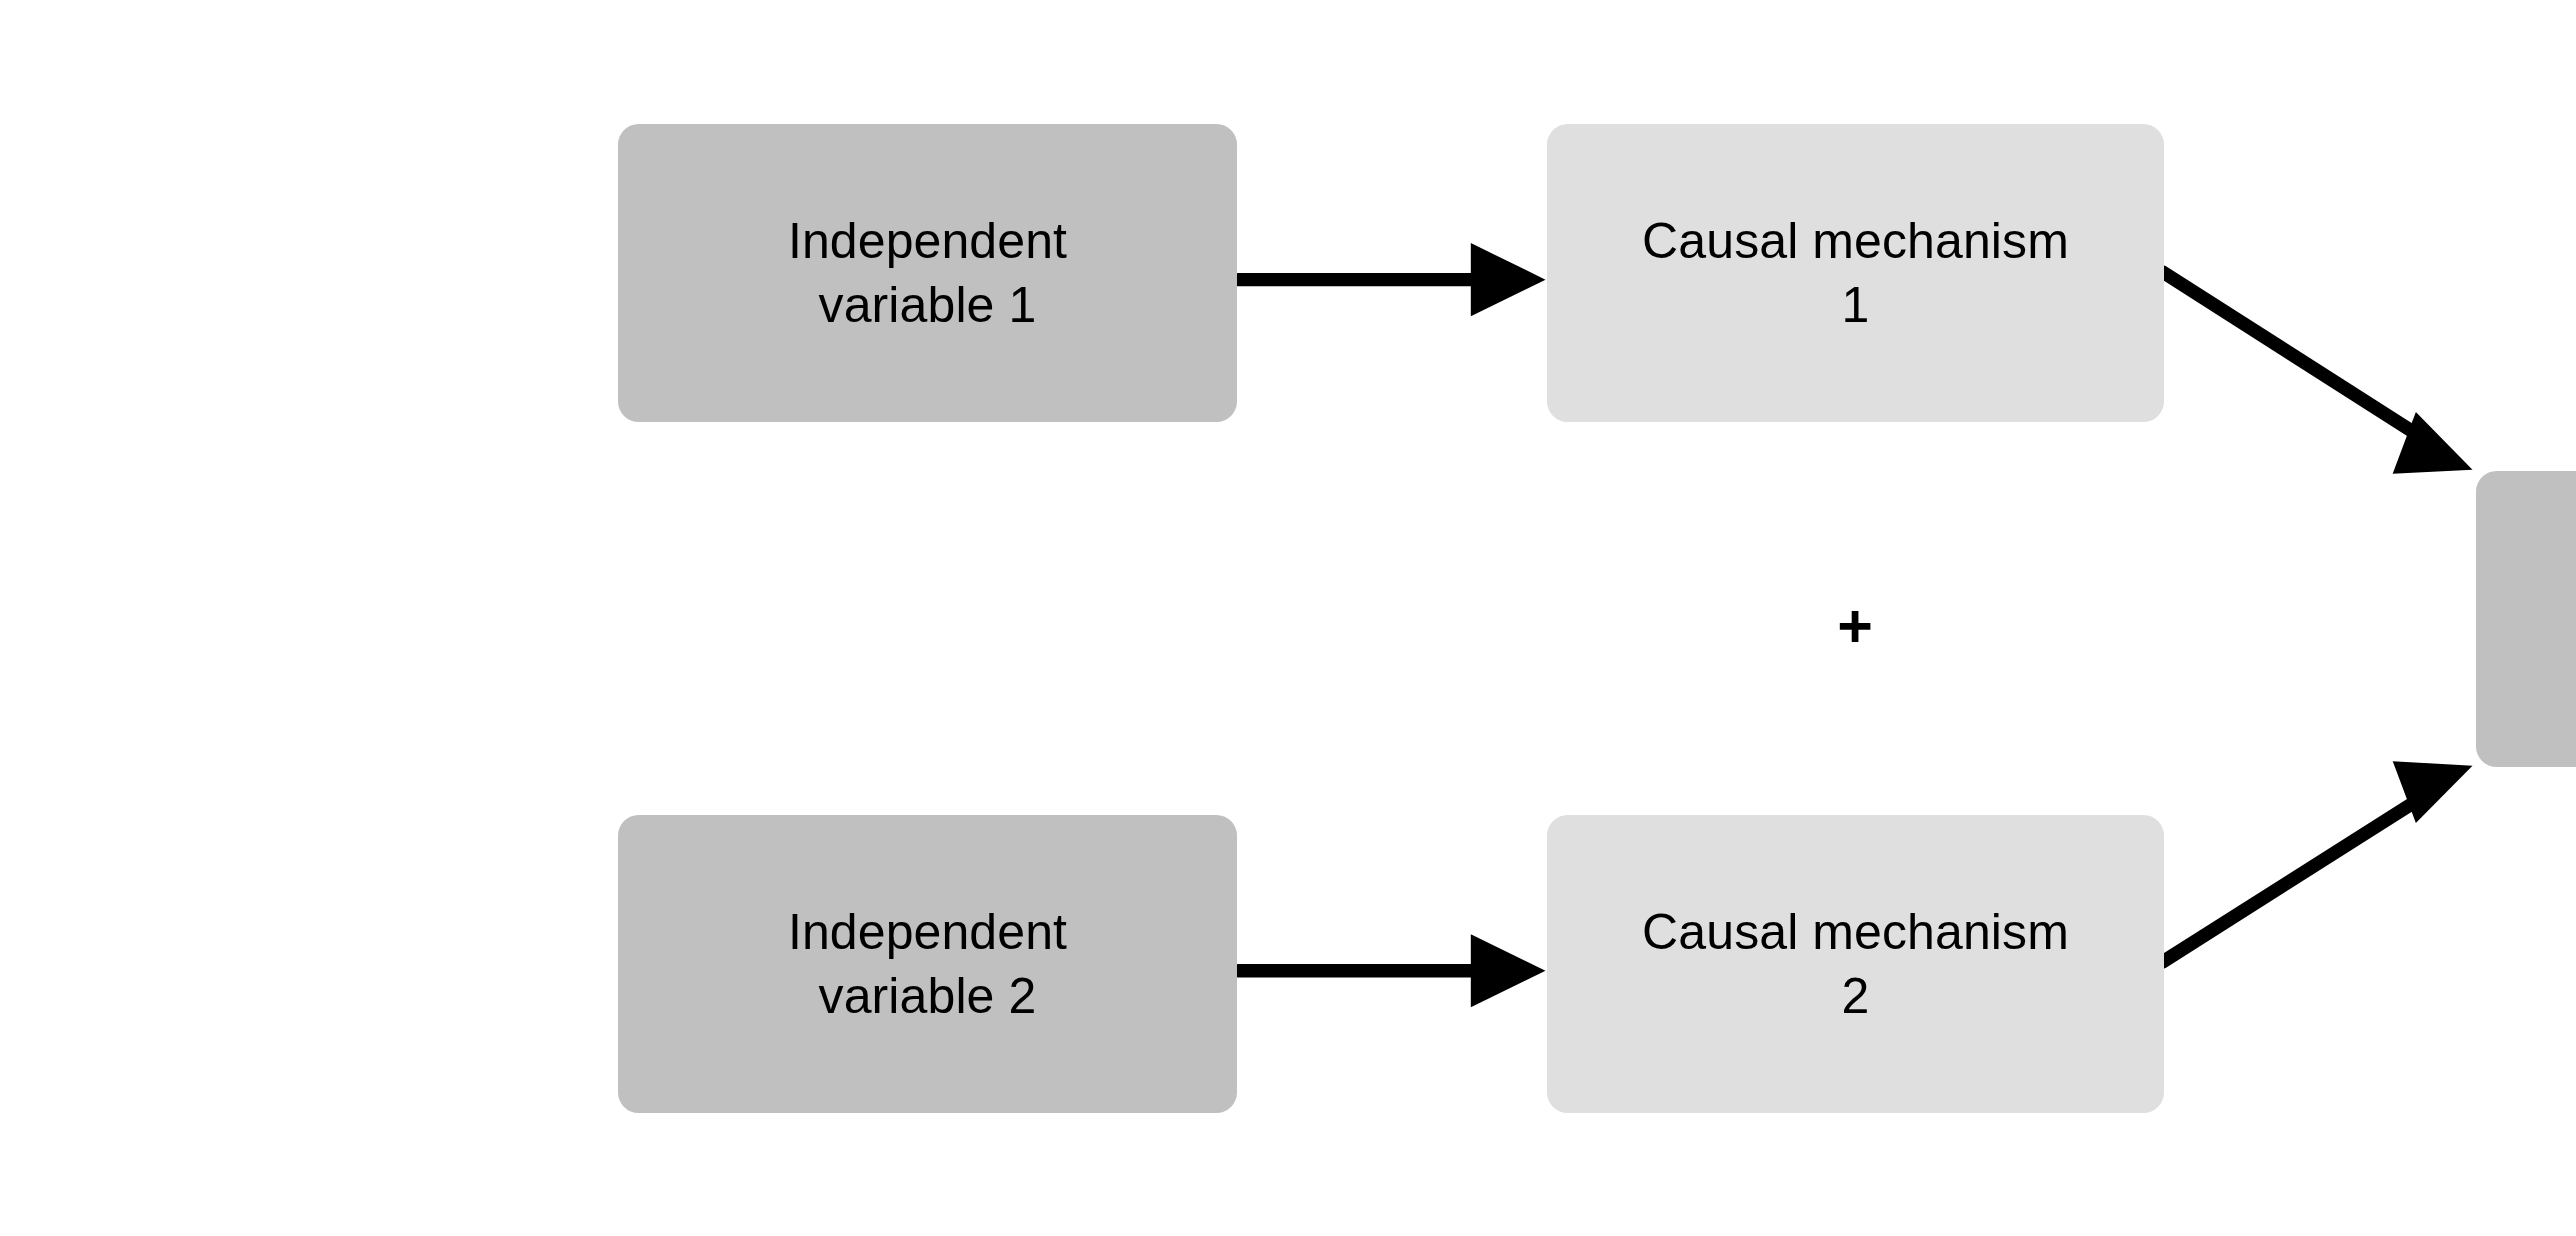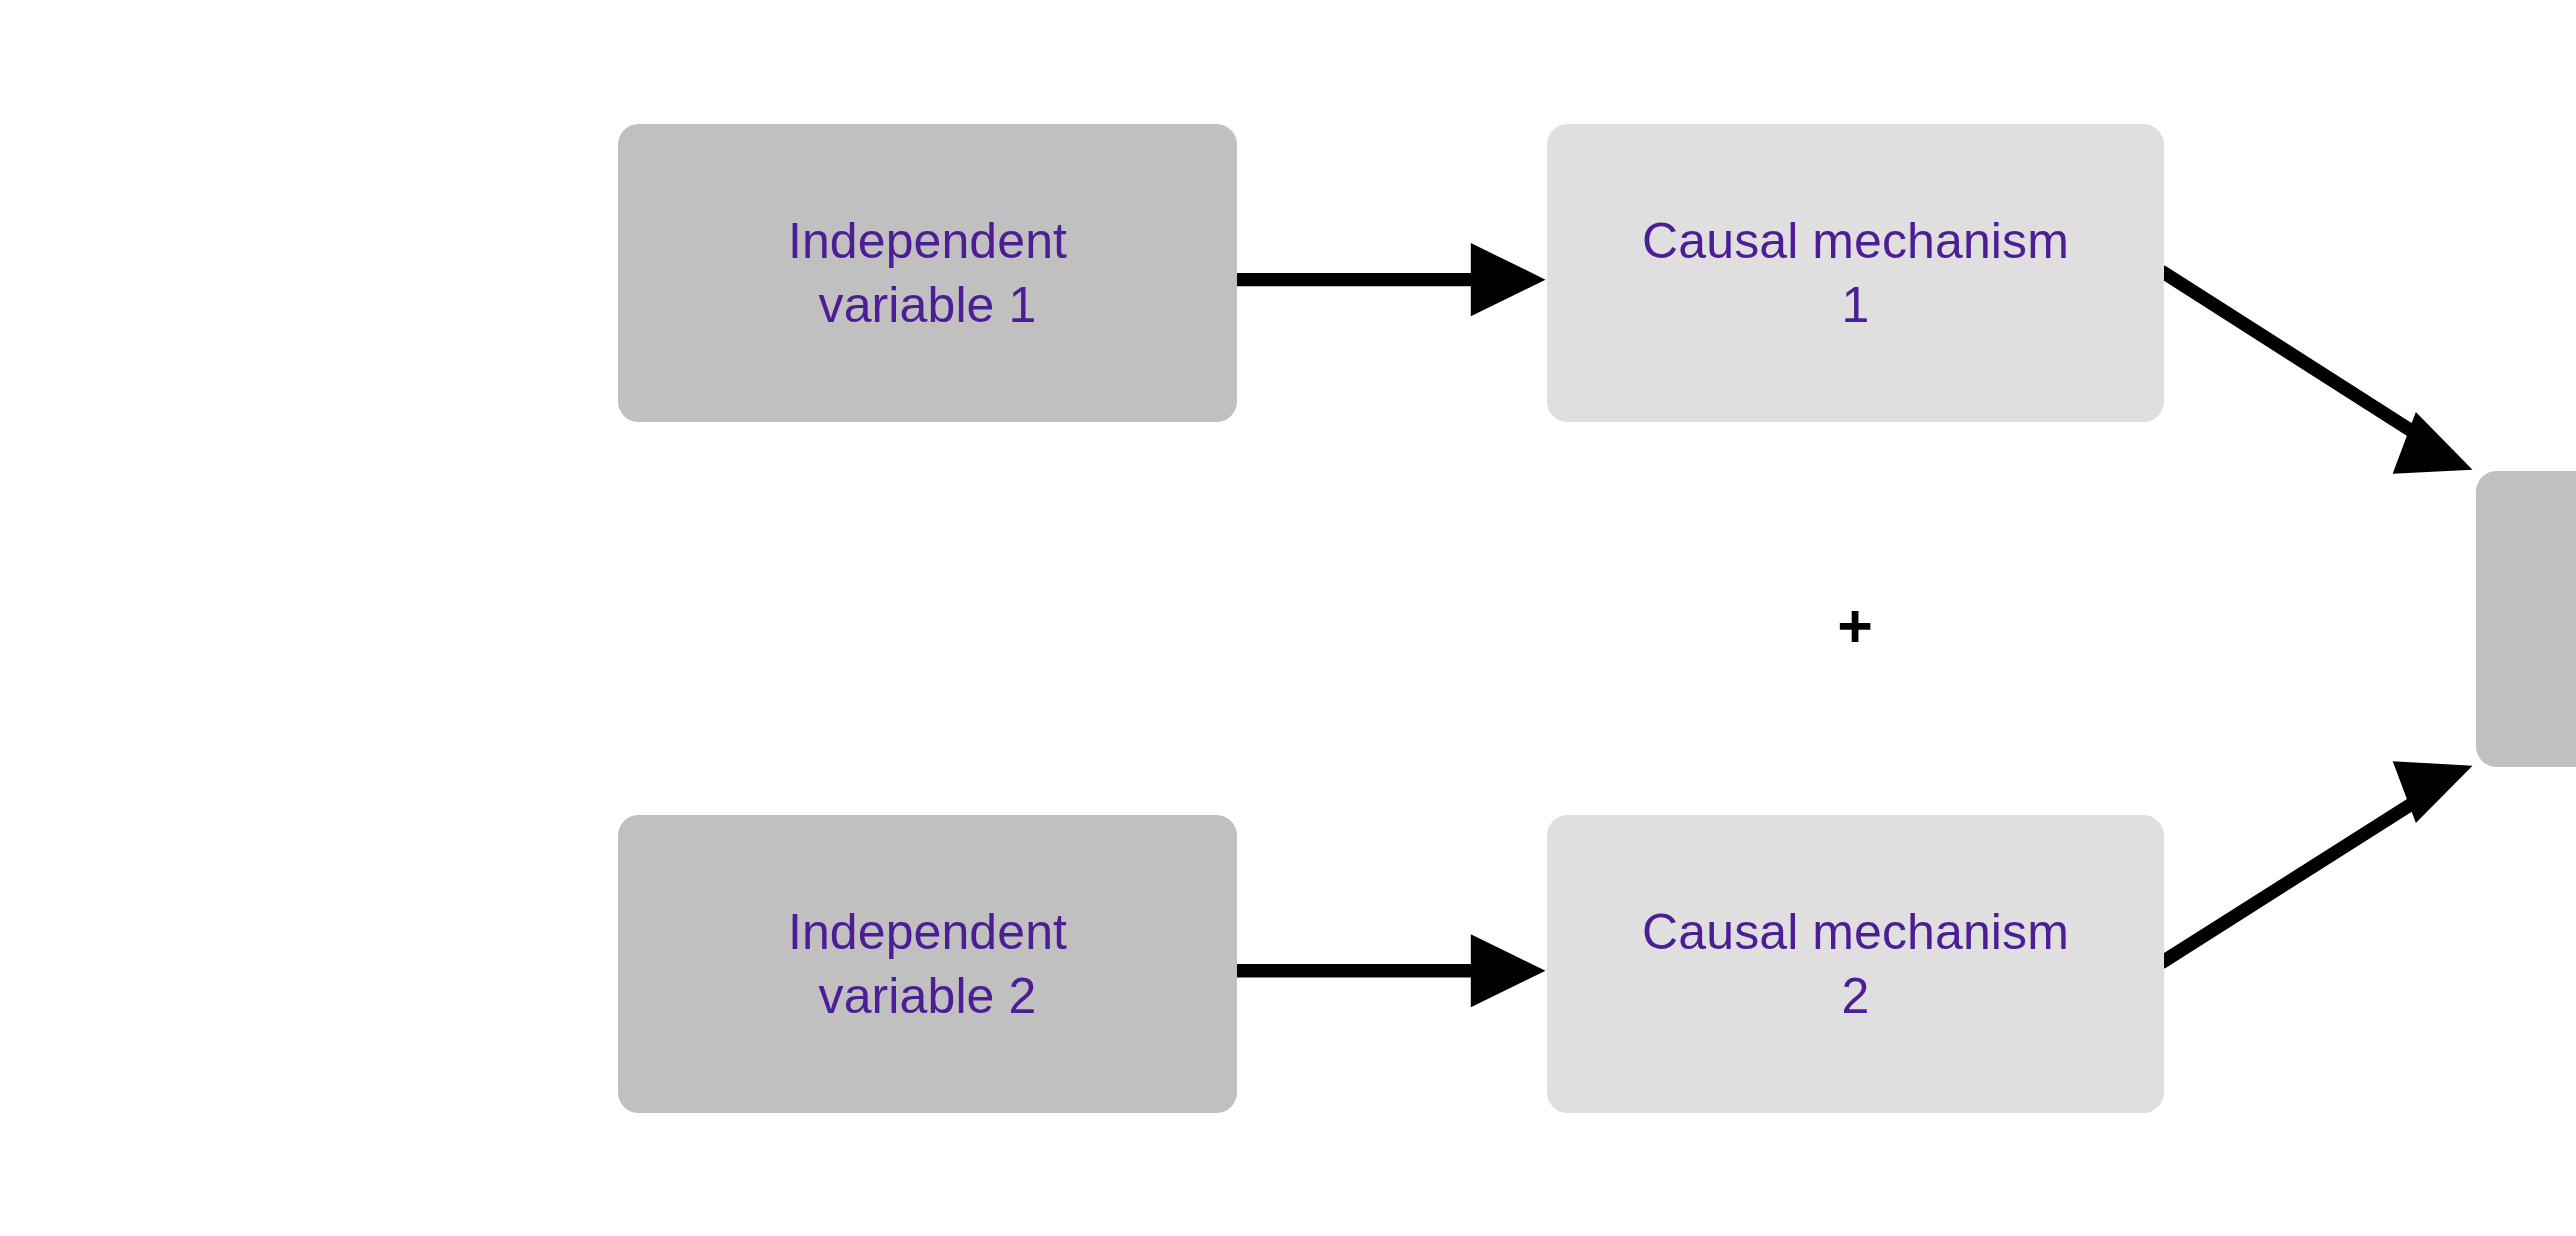--- a/index.html
+++ b/index.html
@@ -24,21 +24,21 @@
     height: 1236px;
   }
   .node {
     position: absolute;
     box-sizing: border-box;
     border-radius: 20.6px;
     display: flex;
     align-items: center;
     justify-content: center;
     text-align: center;
-    color: #4c1d95;
+    color: #000000;
     font-family: "Liberation Sans", sans-serif;
     font-size: 50px;
     line-height: 1.28;
     font-weight: 400;
     letter-spacing: 0.1px;
     white-space: pre-line;
     z-index: 2;
   }
   .node-iv1 { left: 618px; top: 124px;  width: 619px; height: 298px; }
   .node-cm1 { left: 1547px; top: 124px;  width: 617px; height: 298px; }

